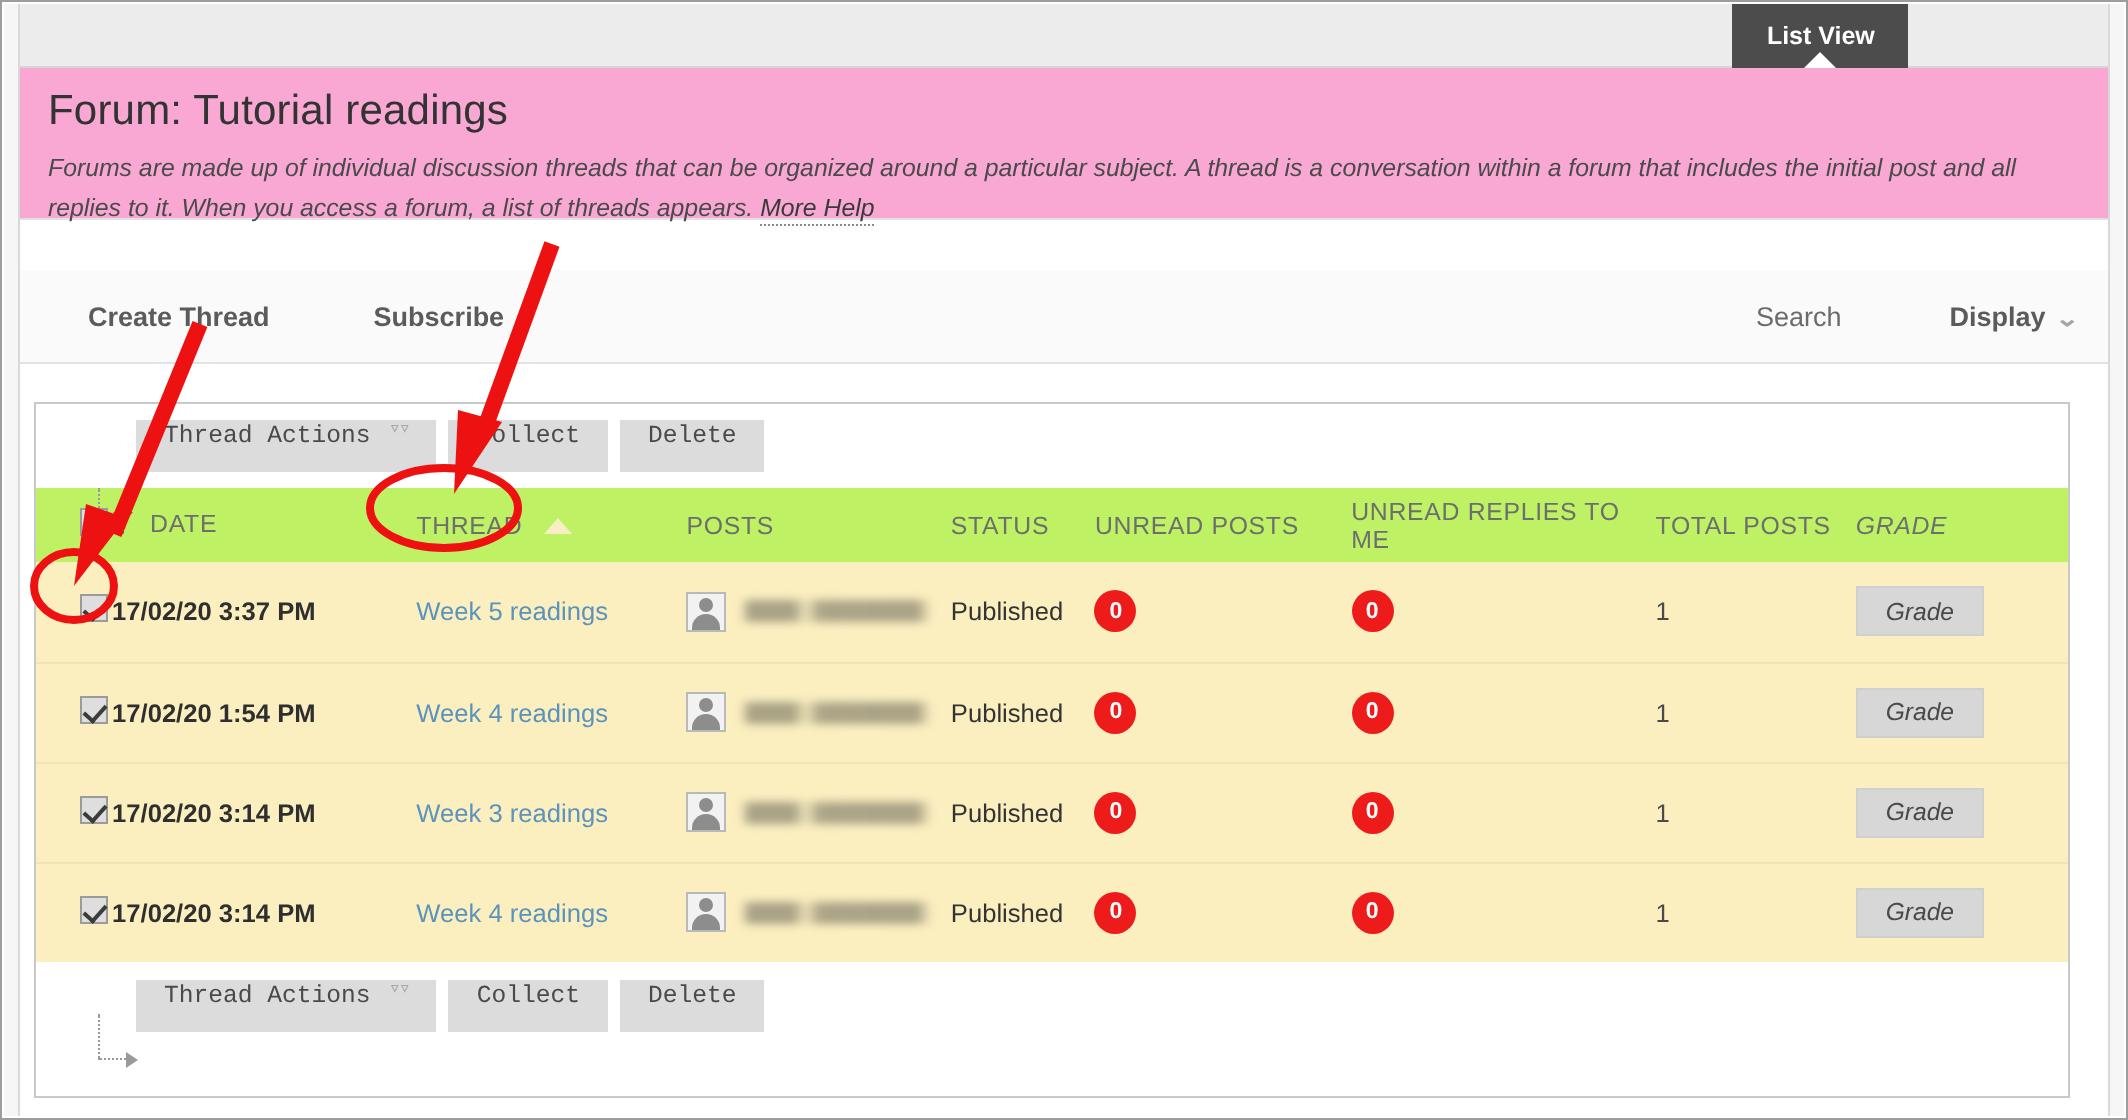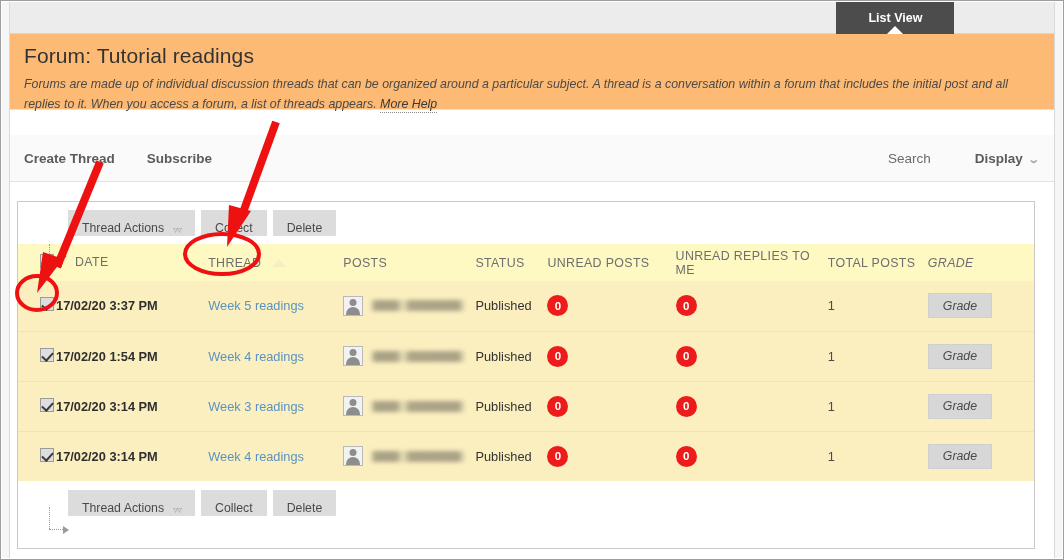--- a/index.html
+++ b/index.html
@@ -54,21 +54,21 @@
     right: 14px; top: 0;
     height: 32px;
     display: flex;
     align-items: stretch;
   }
   .tab-active {
     background: #4c4c4c;
     color: #ffffff;
     font-size: 12.5px;
     font-weight: bold;
-    padding: 0 32px;
+    padding: 0 17px;
     display: flex; align-items: center;
     position: relative;
     height: 32px;
     justify-content: flex-end;
   }
   .tab-active .notch {
     position: absolute;
     left: 50%;
     transform: translateX(-50%);
     bottom: -1px;
@@ -84,21 +84,21 @@
     display: flex; align-items: center;
     height: 32px;
     margin-top: 21px;
   }
 
   
   #page-header {
     position: absolute;
     left: 9px; top: 33px; right: 9px;
     height: 76px;
-    background: #fdba74;
+    background: #f9a8d4;
     border-bottom: 1px solid #e2e2e2;
     padding: 10px 14px 0 14px;
   }
   #forum-title {
     font-size: 21px;
     font-weight: normal;
     color: #333333;
     margin: 0 0 6px 0;
     letter-spacing: .1px;
   }
@@ -126,27 +126,28 @@
     border-bottom: 1px solid #e2e2e2;
   }
   .act-left {
     position: absolute;
     left: 14px; top: 0; height: 47px;
     display: flex; align-items: center; gap: 32px;
   }
   .act-right {
     position: absolute;
     right: 16px; top: 0; height: 47px;
-    display: flex; align-items: center; gap: 44px; justify-content: flex-end;
+    display: flex; align-items: center; gap: 34px; justify-content: flex-end;
   }
   .act-link {
     font-size: 13.5px;
     color: #5b5b5b;
     font-weight: bold;
     white-space: nowrap;
+    margin-left: 20px;
   }
   .act-link.plain { font-weight: normal; color: #6b6b6b; }
   .caret-dn {
     display: inline-block;
     margin-left: 6px;
     color: #a6a6a6;
     font-size: 11px;
     transform: scaleX(1.35);
   }
 
@@ -164,24 +165,24 @@
     height: 42px;
     padding: 8px 0 0 50px;
     display: flex; align-items: flex-start; gap: 6px;
   }
   .bulkbar.bottom { padding-top: 9px; }
   .btn {
     background: #dcdcdc;
     border: 1px solid #dcdcdc;
     color: #4a4a4a;
     font-size: 12.3px;
-    font-family: Liberation Sans, sans-serif;
+    font-family: Liberation Mono, monospace;
     height: 26px;
     padding: 0 13px;
-    display: inline-flex; align-items: flex-end;
+    display: inline-flex; align-items: flex-start;
     white-space: nowrap;
   }
   .btn .dblcaret {
     margin-left: 9px;
     color: #a8a8a8;
     font-size: 10px;
     line-height: 1;
     letter-spacing: -1px;
   }
   .btn-grade {
@@ -202,21 +203,21 @@
   }
   table.threads th {
     text-align: left;
     font-size: 12.4px;
     font-weight: normal;
     color: #6e6e6e;
     letter-spacing: .35px;
     height: 37px;
     padding: 0;
     vertical-align: middle;
-    background: #fef9c3;
+    background: #bef264;
   }
   th.col-thread {
     background: #ededed;
     color: #1d1d1d;
     font-weight: bold;
   }
   table.threads td {
     font-size: 12.8px;
     color: #333333;
     height: 50px;

